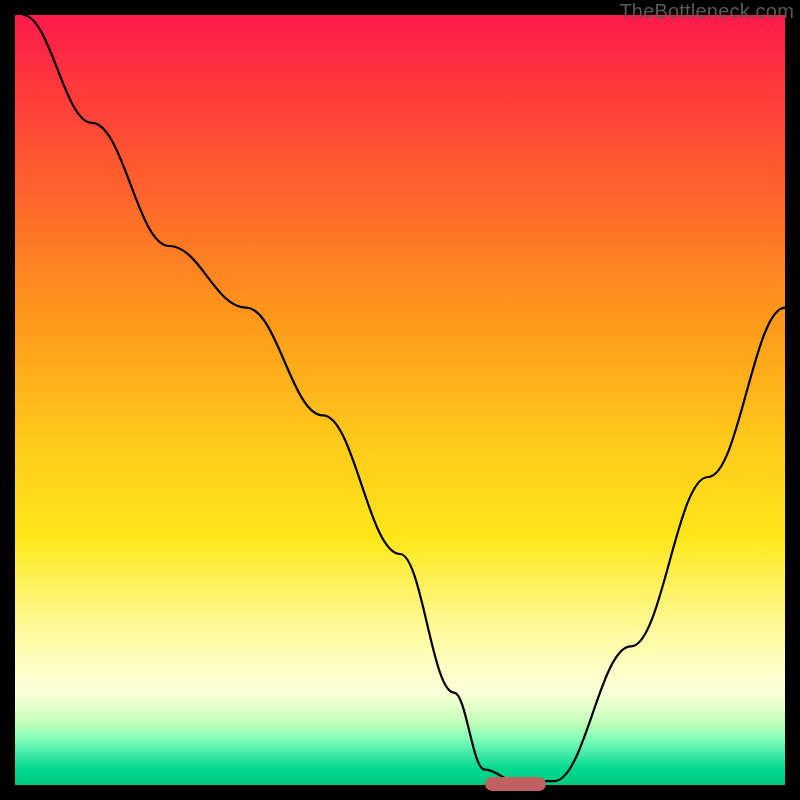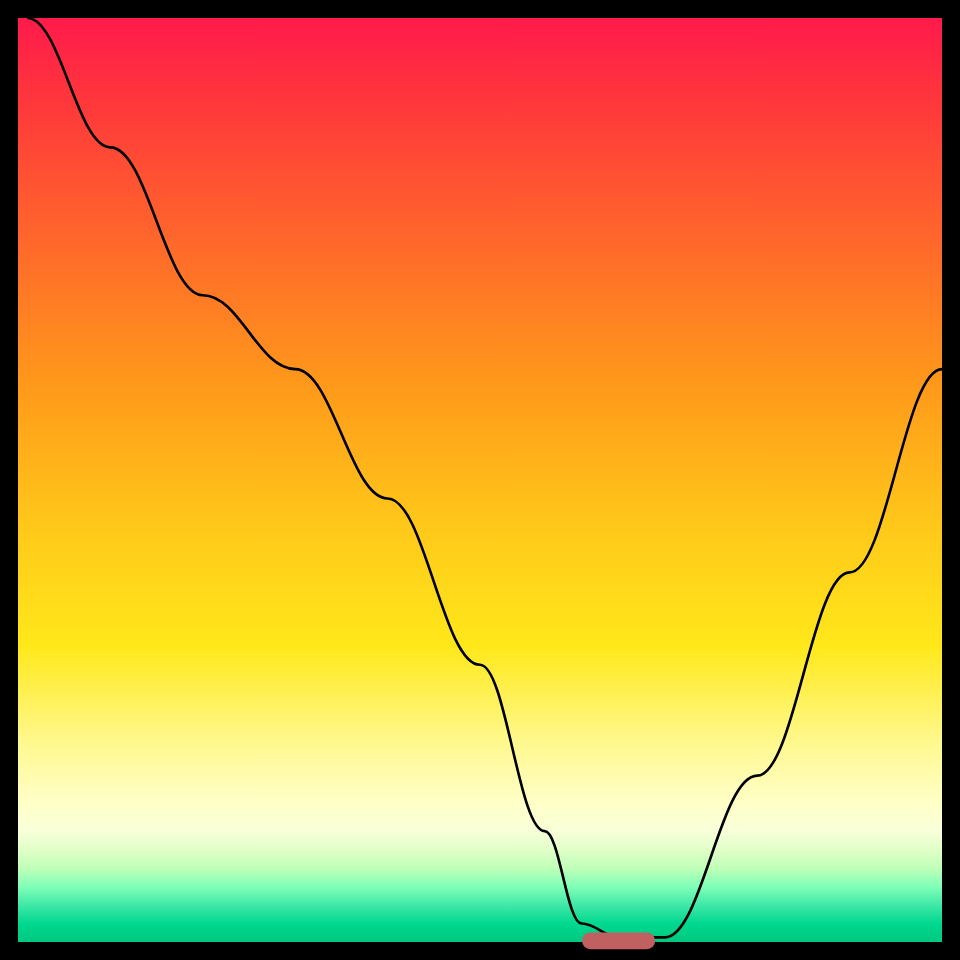--- a/index.html
+++ b/index.html
@@ -72,13 +72,14 @@
 </head>
 <body>
 
 <div class="chart-wrap">
   <div class="plot-area">
     <svg class="curve-svg" viewBox="0 0 770 770" preserveAspectRatio="none">
       <path id="curve-path" class="curve-path" d="M 7.70 0.00 C 35.42 0.00, 49.28 107.80, 77.00 107.80 C 107.80 107.80, 123.20 231.00, 154.00 231.00 C 184.80 231.00, 200.20 292.60, 231.00 292.60 C 261.80 292.60, 277.20 400.40, 308.00 400.40 C 338.80 400.40, 354.20 539.00, 385.00 539.00 C 406.56 539.00, 417.34 677.60, 438.90 677.60 C 451.22 677.60, 457.38 754.60, 469.70 754.60 C 482.02 754.60, 488.18 766.15, 500.50 766.15 C 515.90 766.15, 523.60 766.15, 539.00 766.15 C 569.80 766.15, 585.20 631.40, 616.00 631.40 C 646.80 631.40, 662.20 462.00, 693.00 462.00 C 723.80 462.00, 739.20 292.60, 770.00 292.60 "></path>
     </svg>
     <div id="marker" class="marker" style="left: 469.7px; width: 61.6px; bottom: -6px; background: rgb(192, 96, 96);"></div>
   </div>
+  <div class="watermark">TheBottleneck.com</div>
 </div>
 
 </body></html>

